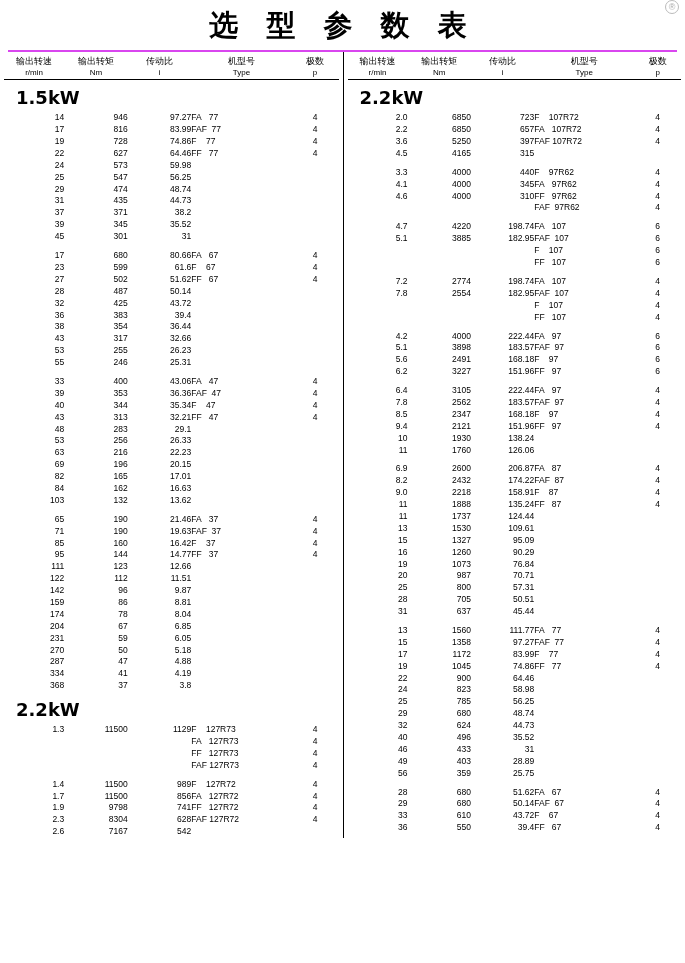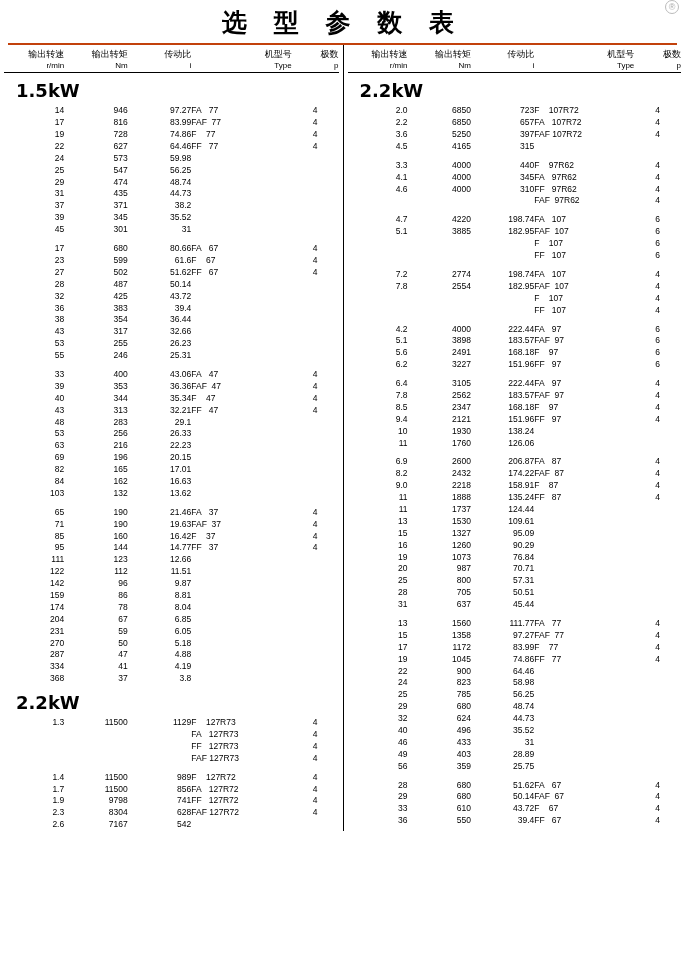--- a/index.html
+++ b/index.html
@@ -9,25 +9,25 @@
     height: 963px;
     background: #ffffff;
     font-family: "Liberation Sans", sans-serif;
     color: #000;
     position: relative;
     overflow: hidden;
   }
   .page-title {
     text-align: center;
     font-family: "DejaVu Sans", sans-serif;
-    font-size: 25px;
+    font-size: 29px;
     font-weight: bold;
     letter-spacing: 9px;
     padding: 6px 0 4px 0;
-    border-bottom: 2px solid #c2410c;
+    border-bottom: 2px solid #d946ef;
     margin: 0 8px 0 8px;
   }
   .corner-mark {
     position: absolute;
     top: 0px; right: 6px;
     width: 14px; height: 14px;
     border: 1px solid #bbb;
     border-radius: 50%;
     color:#aaa;
     font-size: 9px;
@@ -48,21 +48,21 @@
     border-left: 1px solid #000;
   }
   table.hdr {
     width: 100%;
     border-collapse: collapse;
     margin-top: 3px;
   }
   table.hdr th {
     font-weight: normal;
     font-size: 8.5px;
-    text-align: right;
+    text-align: center;
     padding: 1px 0 0 0;
     line-height: 1.25;
   }
   table.hdr th .cn { font-family: "DejaVu Sans", sans-serif; font-size: 9px; }
   table.hdr th .en { font-size: 8px; }
   .hdr-rule {
     border-bottom: 1px solid #000;
     margin: 1px 0 0 0;
     height: 0;
   }

